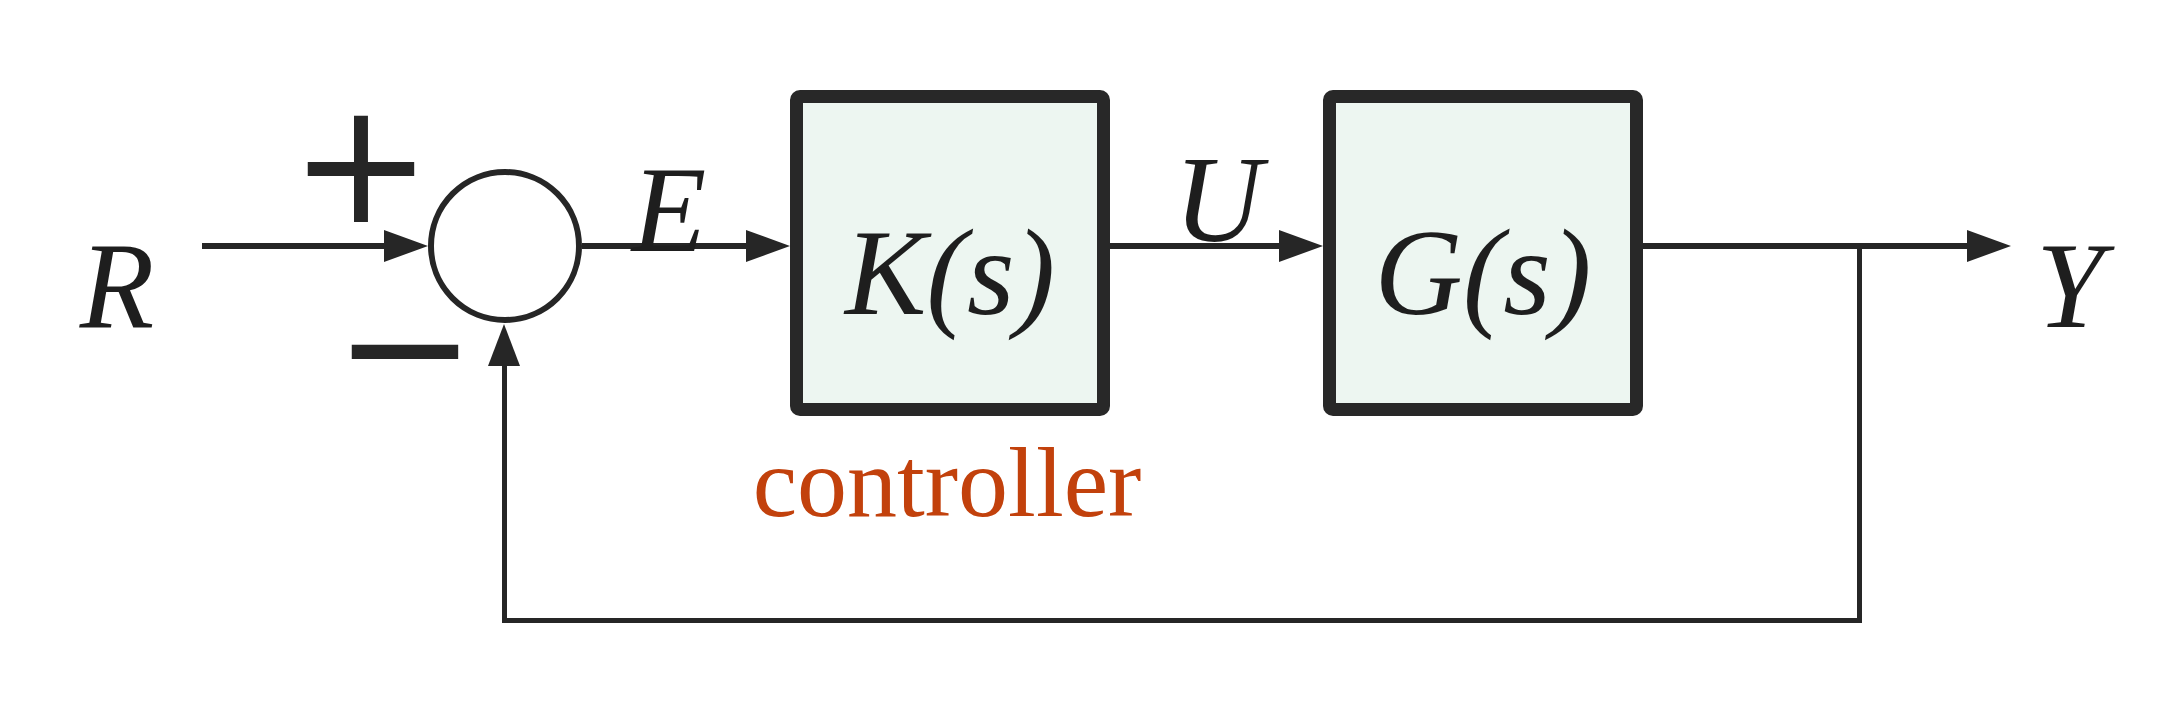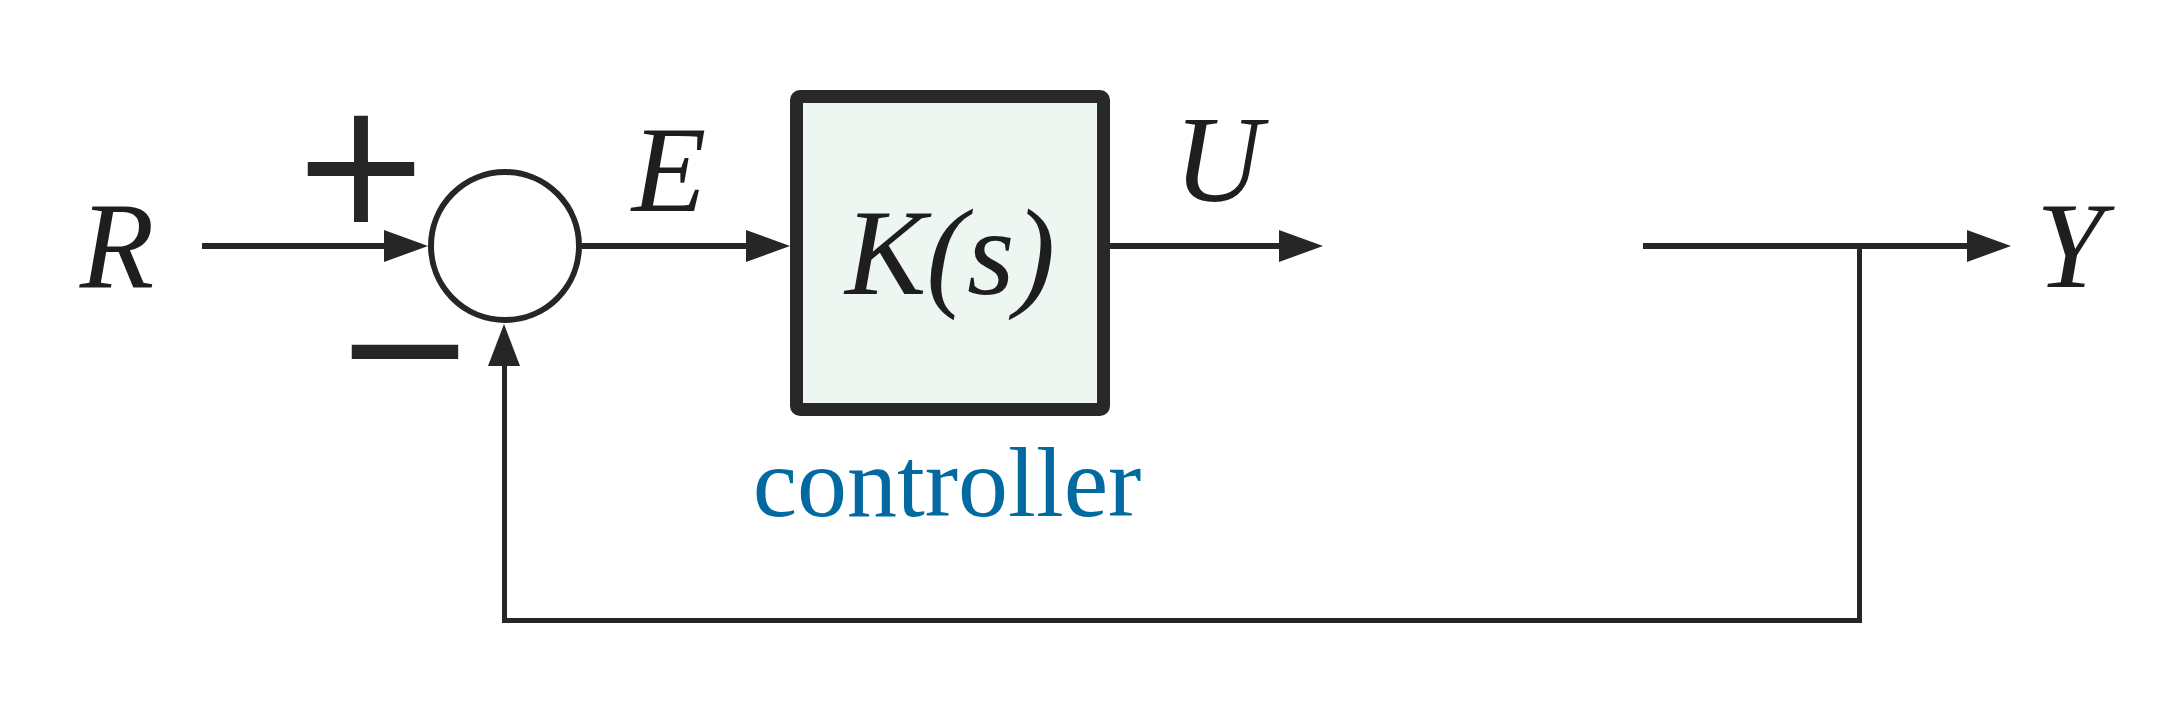--- a/index.html
+++ b/index.html
@@ -39,32 +39,33 @@
     display:flex;align-items:center;justify-content:center;
   }
   .block-controller{left:790px;}
   .block-plant{left:1323px;}
   .mathlabel{
     font-style:italic;
     font-size:122px;
     color:#1e1e1e;
     line-height:0;
     white-space:nowrap;
+    margin-top:40px;
   }
   .block .mathlabel{line-height:1;}
   .floating{
     position:absolute;
     transform:translate(-50%,-50%);
   }
   .caption{
     position:absolute;
     transform:translate(-50%,-50%);
     font-size:100px;
     font-style:normal;
-    color:#0369a1;
+    color:#c2410c;
     line-height:1;
     white-space:nowrap;
   }
   .sign{
     position:absolute;
     transform:translate(-50%,-50%);
     font-family:"DejaVu Sans", sans-serif;
     font-size:170px;
     color:#262626;
     line-height:0;
@@ -91,20 +92,23 @@
 
   <div class="block block-controller">
     <span class="mathlabel">K(s)</span>
   </div>
   <div class="caption" style="left:947px;top:483px;">controller</div>
 
   <div class="wire" style="left:1110px;top:243px;width:170px;height:6px;"></div>
   <div class="arrow-right" style="left:1279px;top:230px;"></div>
   <div class="floating mathlabel" style="left:1218px;top:160px;">U</div>
 
+  <div class="block block-plant">
+    <span class="mathlabel">G(s)</span>
+  </div>
 
   <div class="wire" style="left:1643px;top:243px;width:326px;height:6px;"></div>
   <div class="arrow-right" style="left:1967px;top:230px;"></div>
   <div class="floating mathlabel" style="left:2070px;top:246px;">Y</div>
 
   <div class="wire" style="left:1857px;top:248px;width:5px;height:375px;"></div>
   <div class="wire" style="left:502px;top:618px;width:1360px;height:5px;"></div>
   <div class="wire" style="left:502px;top:362px;width:5px;height:259px;"></div>
   <div class="arrow-up" style="left:488px;top:324px;"></div>
 

